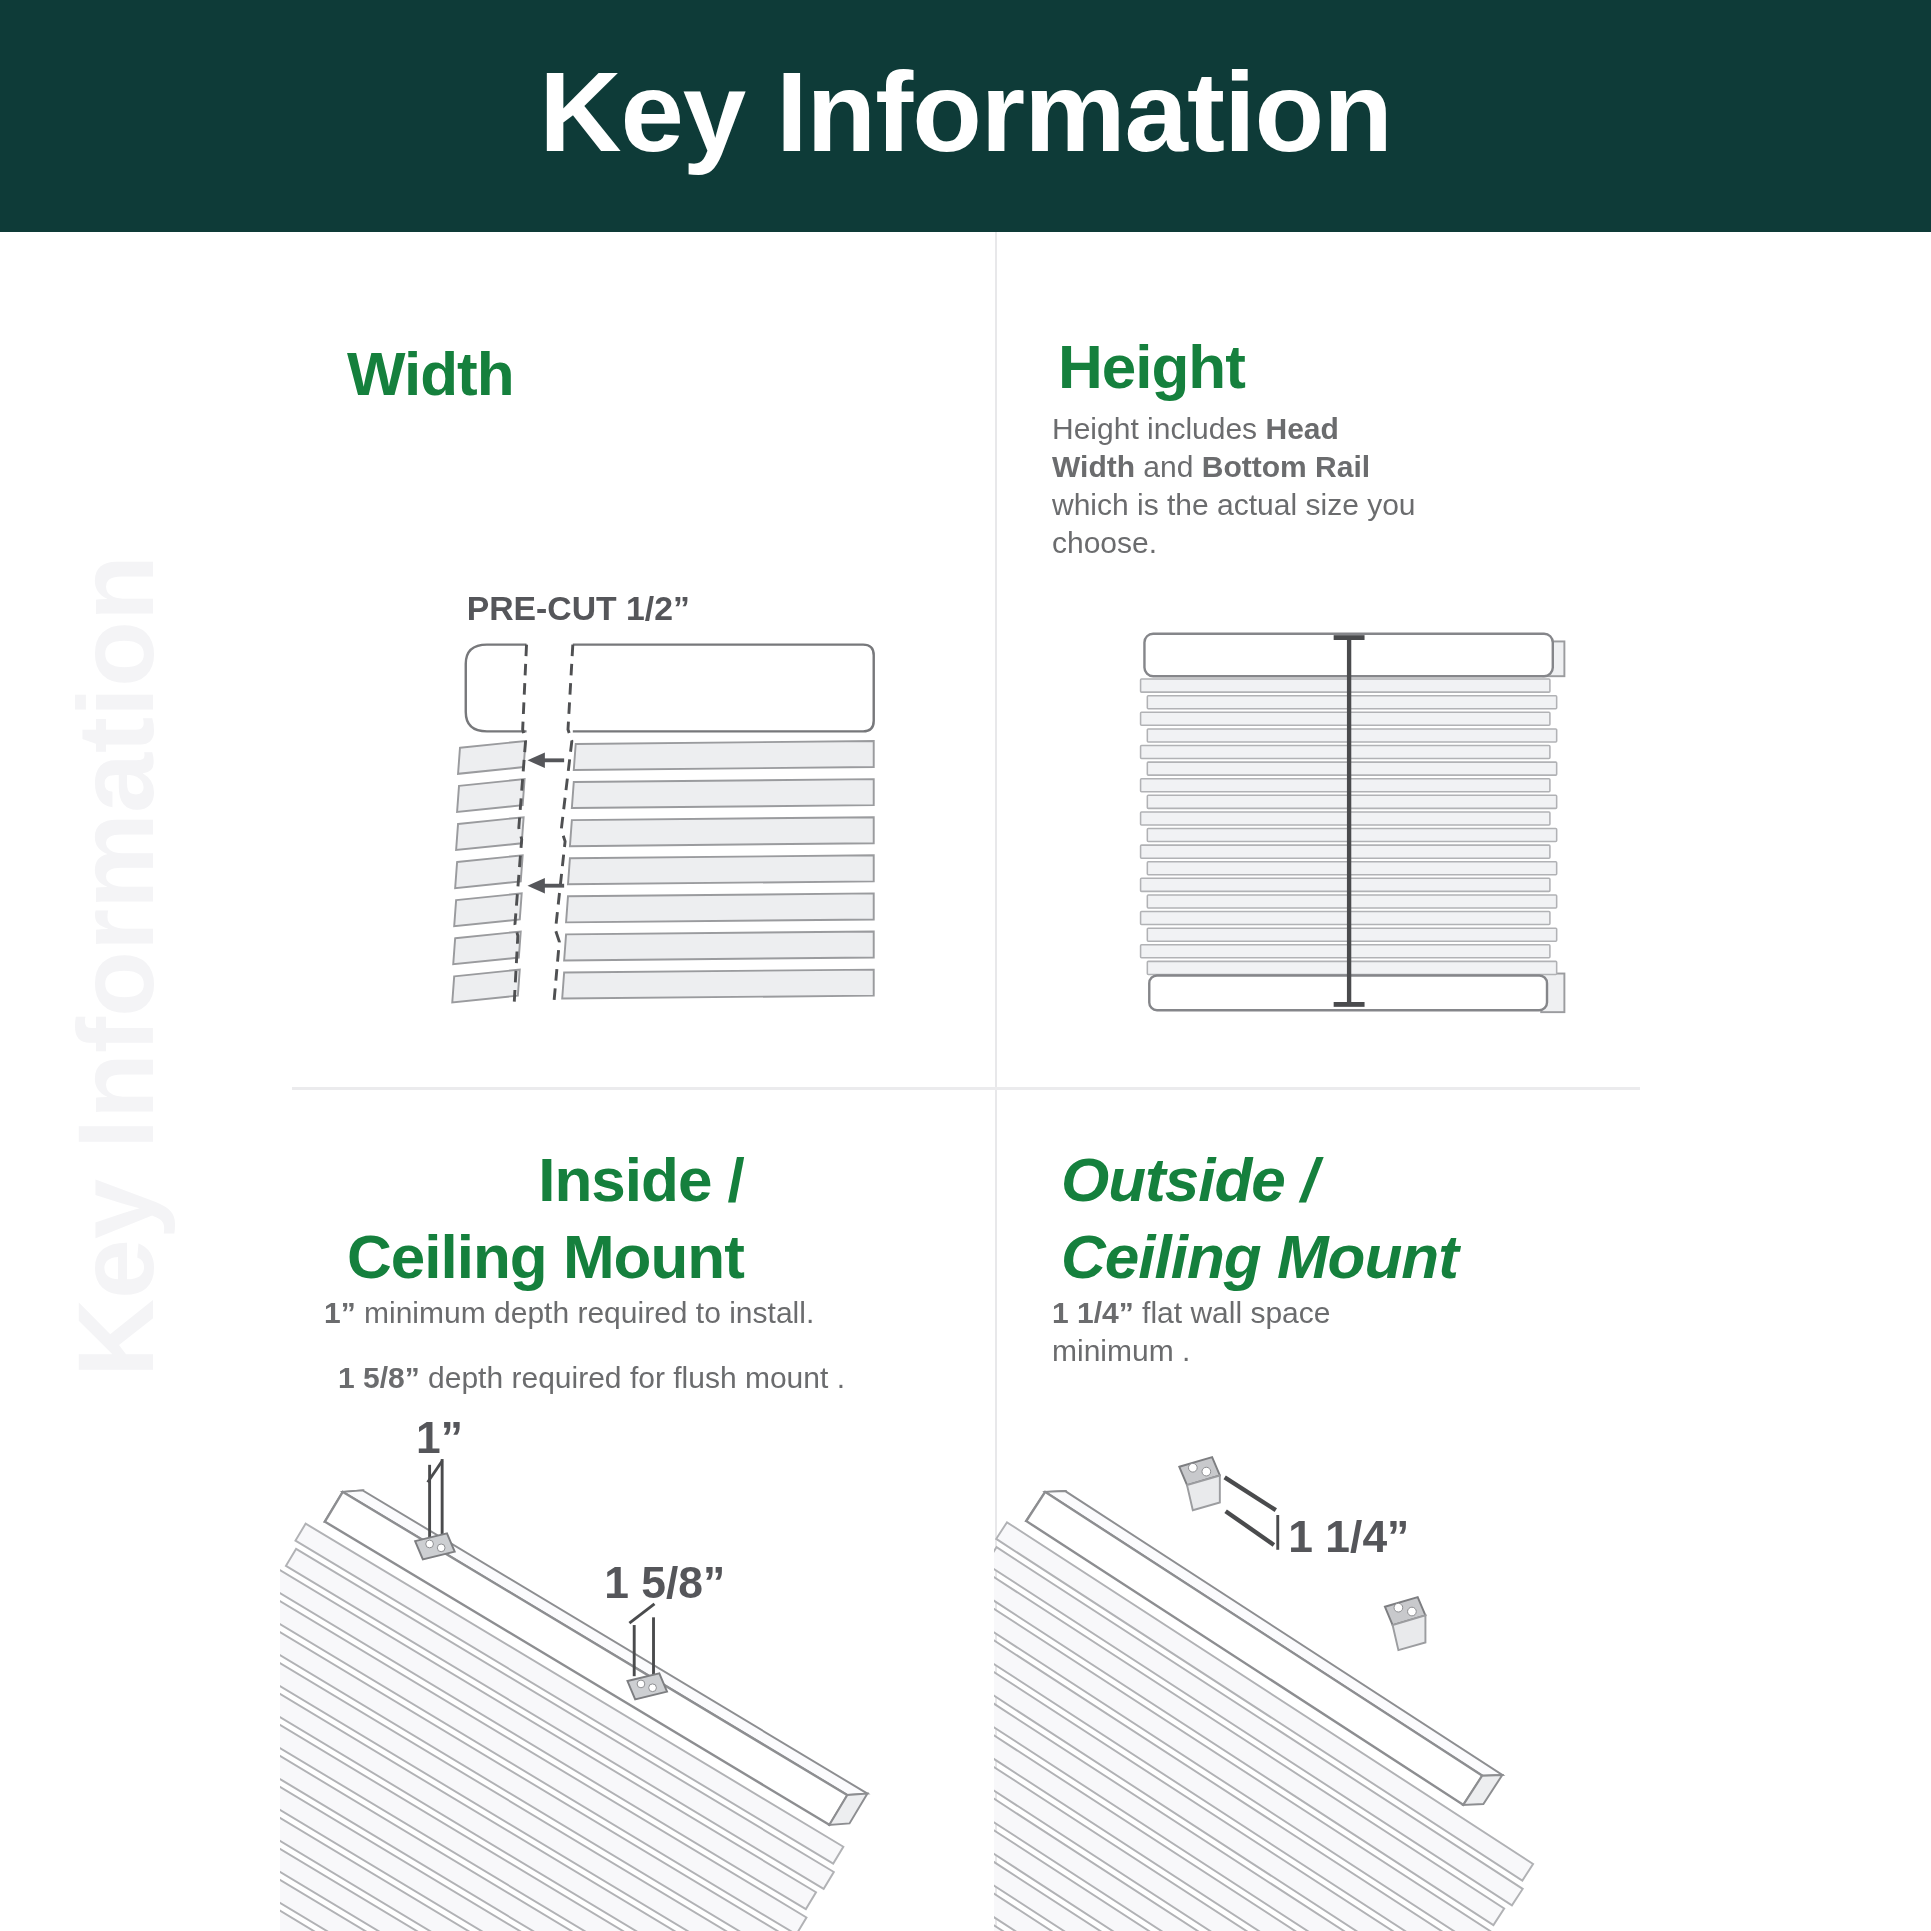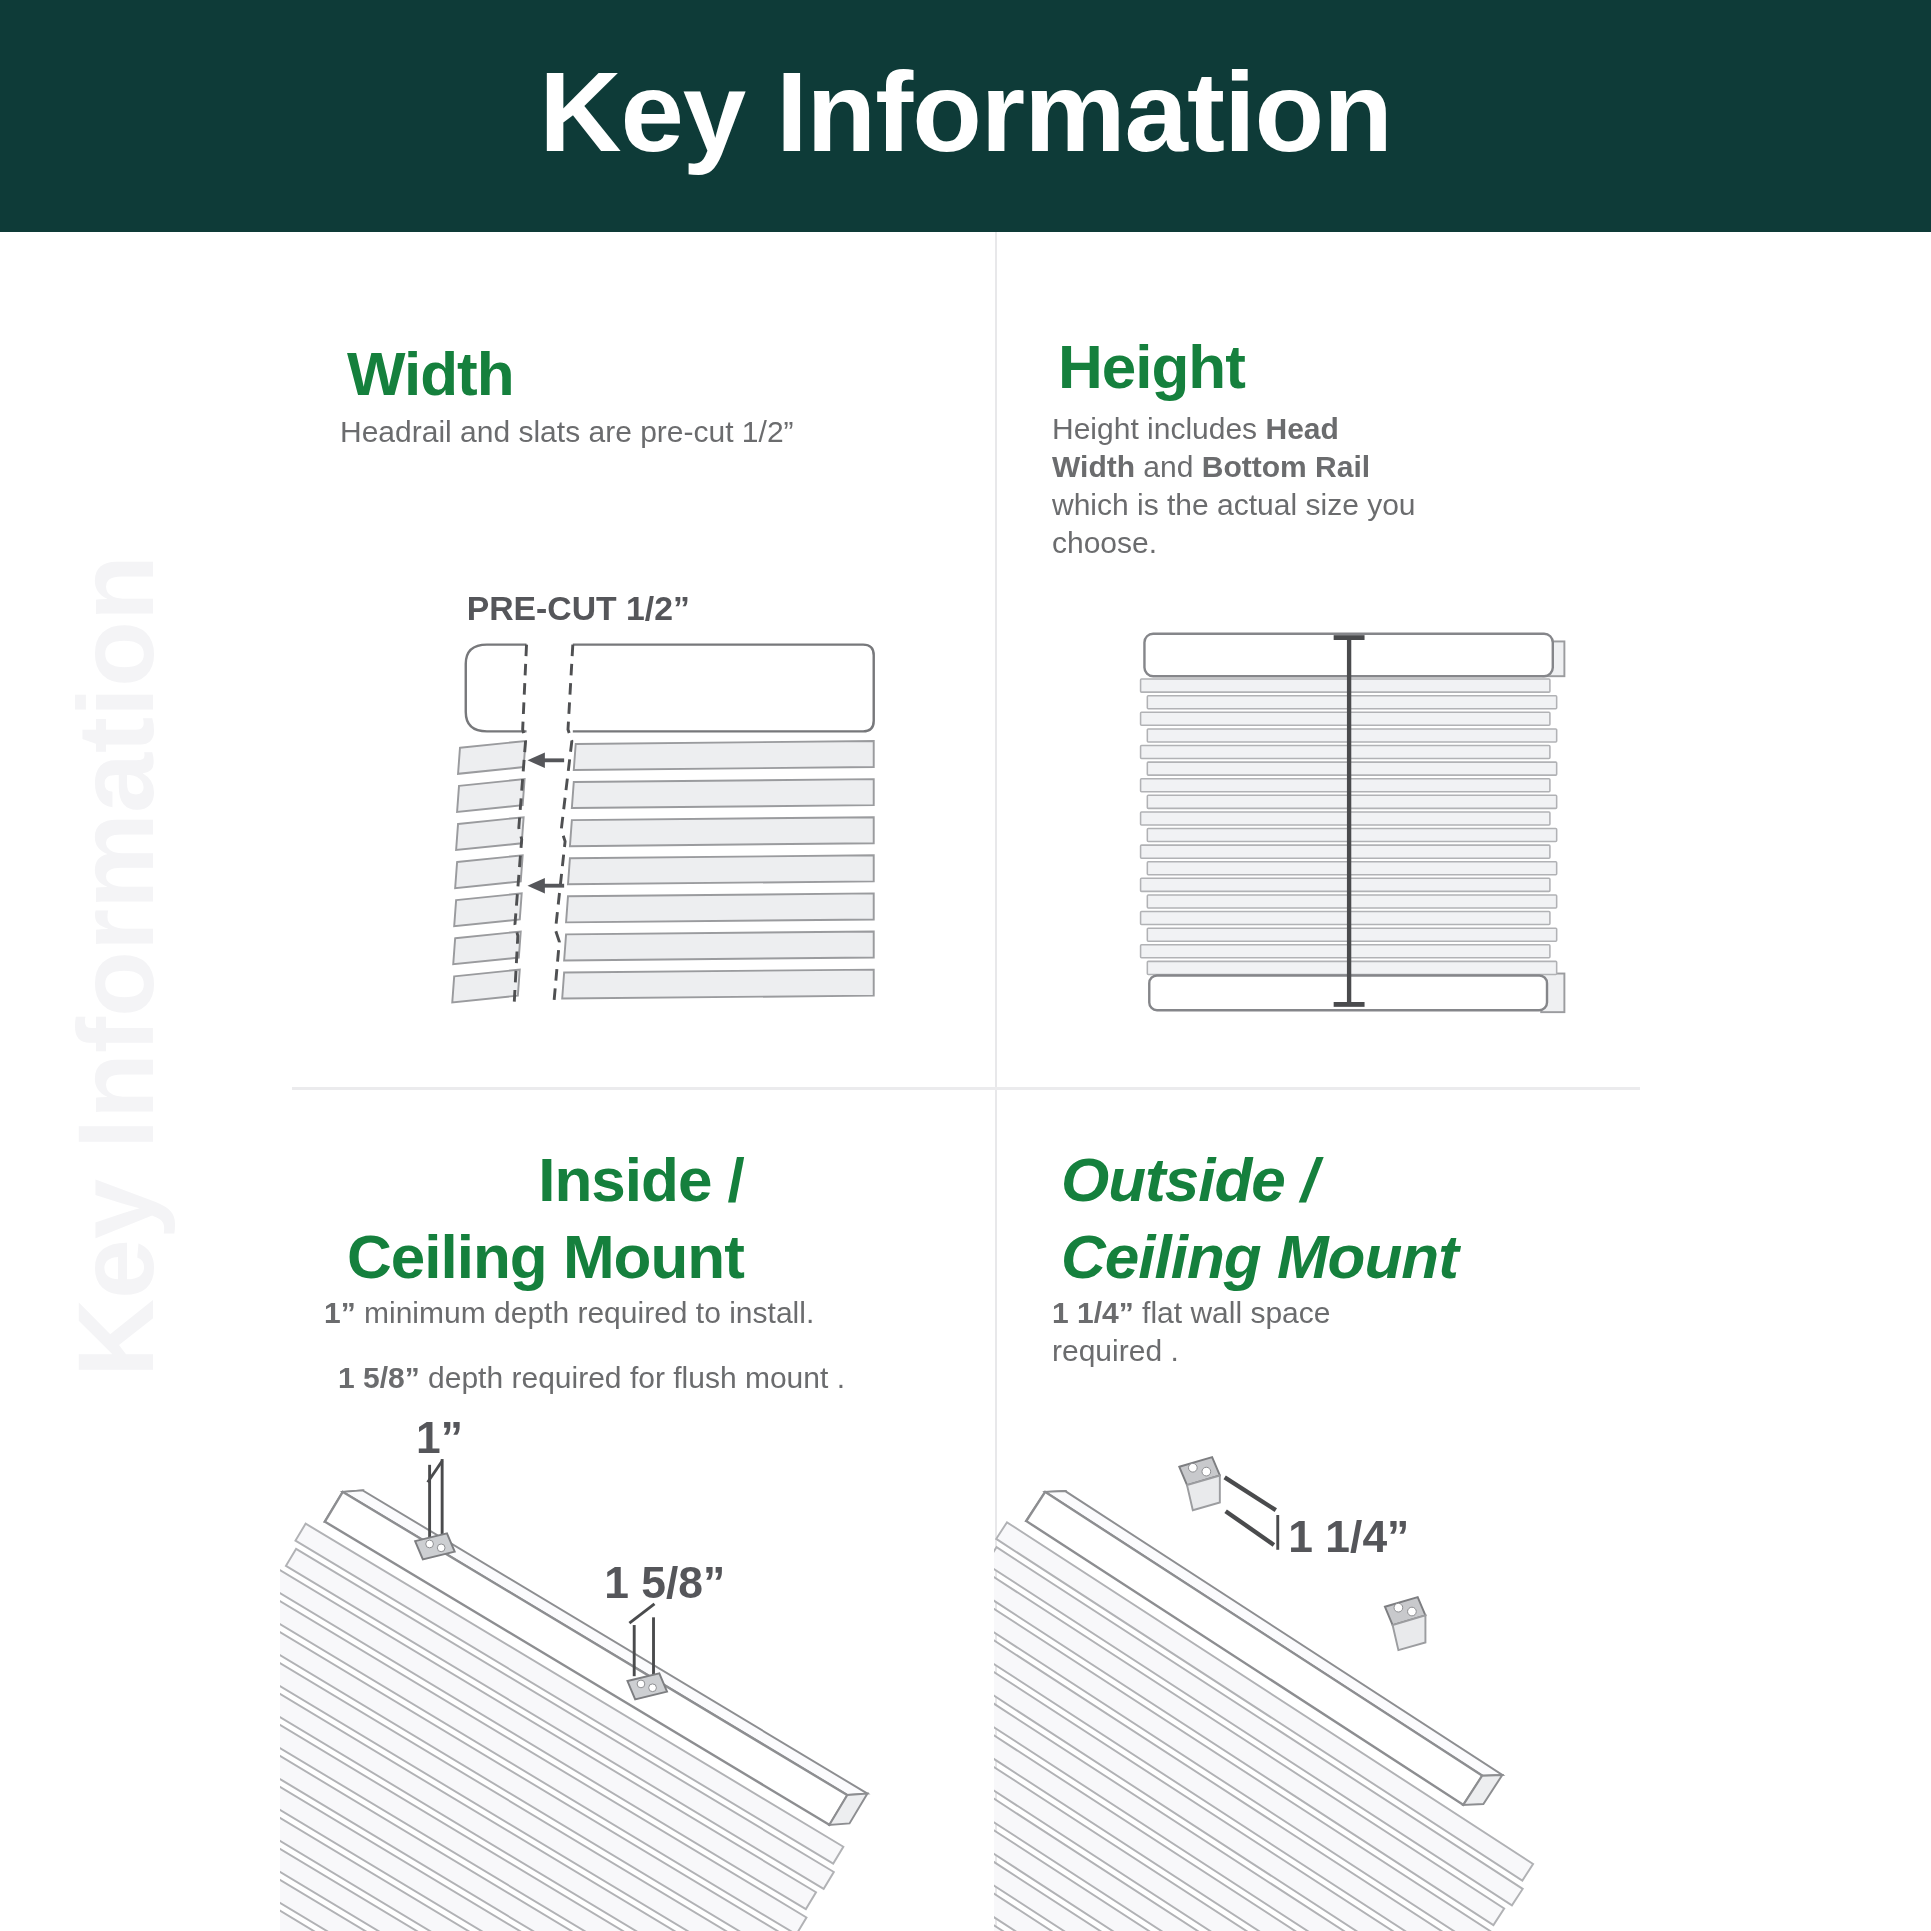--- a/index.html
+++ b/index.html
@@ -55,21 +55,20 @@
   <div class="header">
     <h1>Key Information</h1>
   </div>
 
   <div class="watermark">Key Information</div>
 
   <div class="v-divider"></div>
   <div class="h-divider"></div>
 
   <h2 class="width-heading">Width</h2>
-  <div class="width-desc body-text">Headrail and slats are pre-cut 1/2”</div>
 
   <svg class="svg-width" width="579" height="434" viewBox="0 0 600 450">
     <text x="153" y="43" font-size="35" class="diagram-label">PRE-CUT 1/2”</text>
 
     <g>
         <polygon points="146,175 214,168 212,195 144,202" fill="#edeef0" stroke="#9a9b9e" stroke-width="2"></polygon>
         <polygon points="266,171 575,168 575,195 264,198" fill="#edeef0" stroke="#9a9b9e" stroke-width="2"></polygon>
         <polygon points="145,214.5 213,207.5 211,234.5 143,241.5" fill="#edeef0" stroke="#9a9b9e" stroke-width="2"></polygon>
         <polygon points="264,210.5 575,207.5 575,234.5 262,237.5" fill="#edeef0" stroke="#9a9b9e" stroke-width="2"></polygon>
         <polygon points="144,254 212,247 210,274 142,281" fill="#edeef0" stroke="#9a9b9e" stroke-width="2"></polygon>
@@ -202,21 +201,21 @@
       <circle cx="386" cy="293" r="4" fill="#ffffff" stroke="#8a8b8e" stroke-width="1"></circle>
     </g>
   </svg>
 
   <h2 class="outside-heading">
     <div>Outside /</div>
     <div>Ceiling Mount</div>
   </h2>
   <div class="outside-req body-text">
     <span class="bold">1 1/4”</span><span> flat wall space</span>
-    <div>required .</div>
+    <div>minimum .</div>
   </div>
 
   <svg class="svg-outside" width="637" height="526" viewBox="0 0 660 545">
     <g transform="translate(53,90) rotate(33)">
       <g>
           <rect x="-16" y="48" width="650" height="20.5" fill="#f8f8fa" stroke="#b1b2b5" stroke-width="2"></rect>
           <rect x="-11" y="75.5" width="650" height="20.5" fill="#f8f8fa" stroke="#b1b2b5" stroke-width="2"></rect>
           <rect x="-16" y="103" width="650" height="20.5" fill="#f8f8fa" stroke="#b1b2b5" stroke-width="2"></rect>
           <rect x="-11" y="130.5" width="650" height="20.5" fill="#f8f8fa" stroke="#b1b2b5" stroke-width="2"></rect>
           <rect x="-16" y="158" width="650" height="20.5" fill="#f8f8fa" stroke="#b1b2b5" stroke-width="2"></rect>

